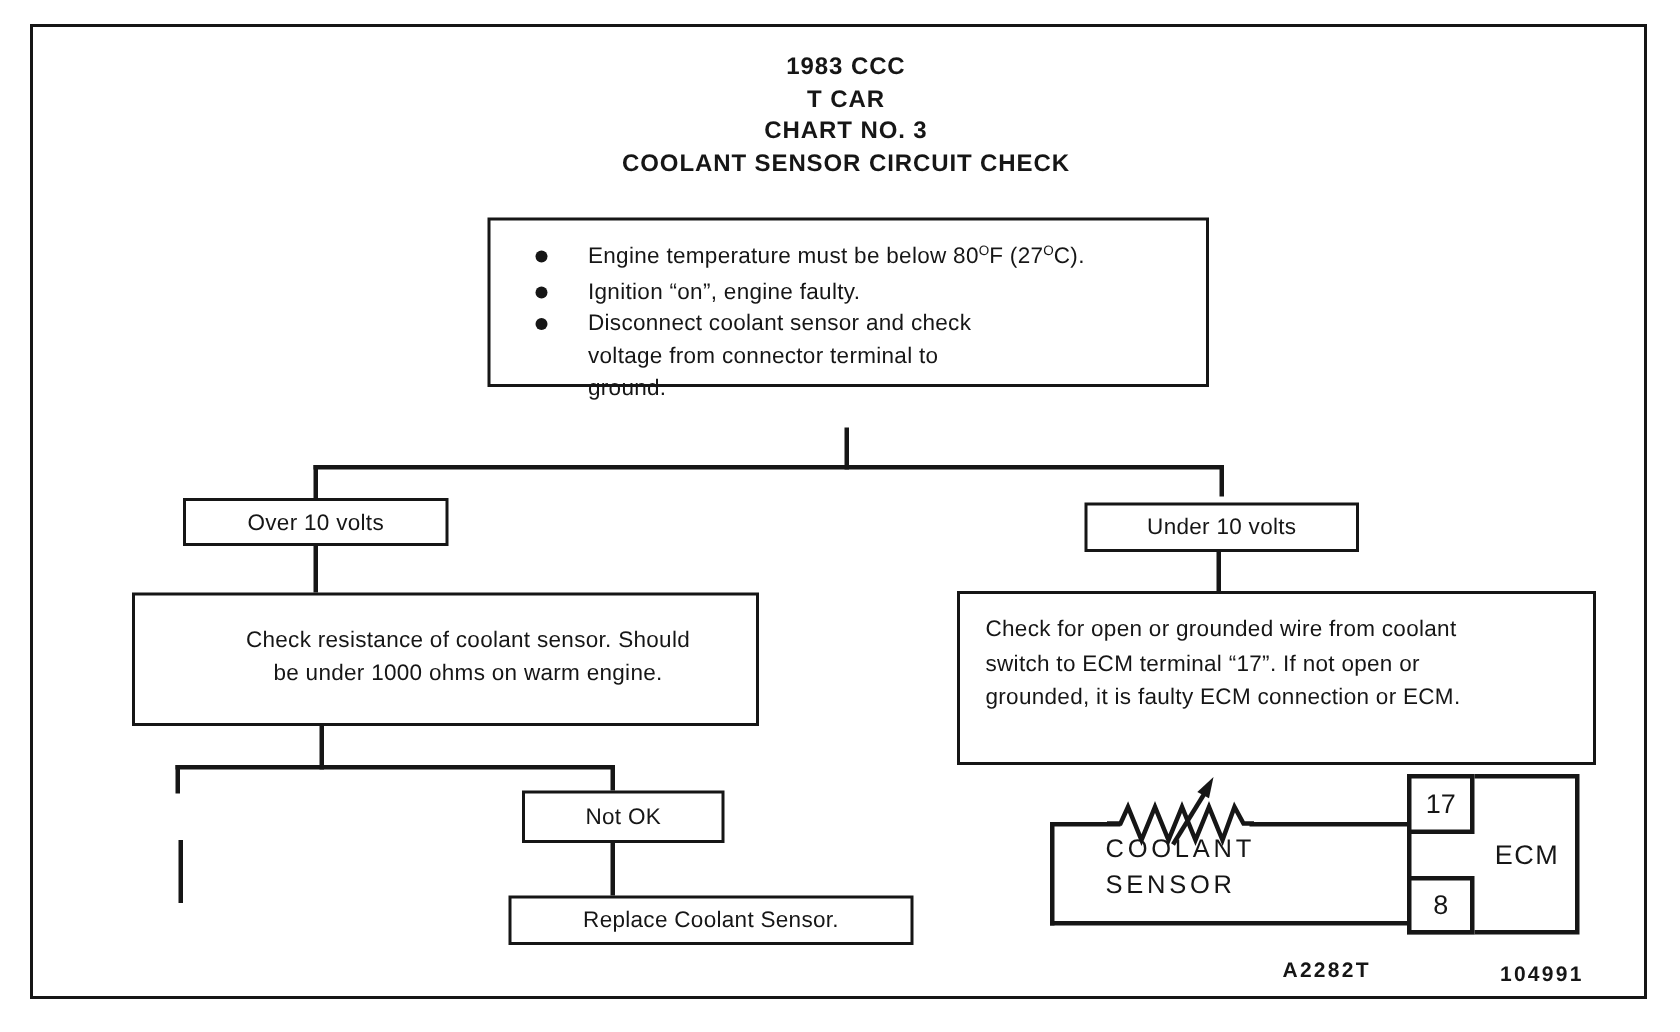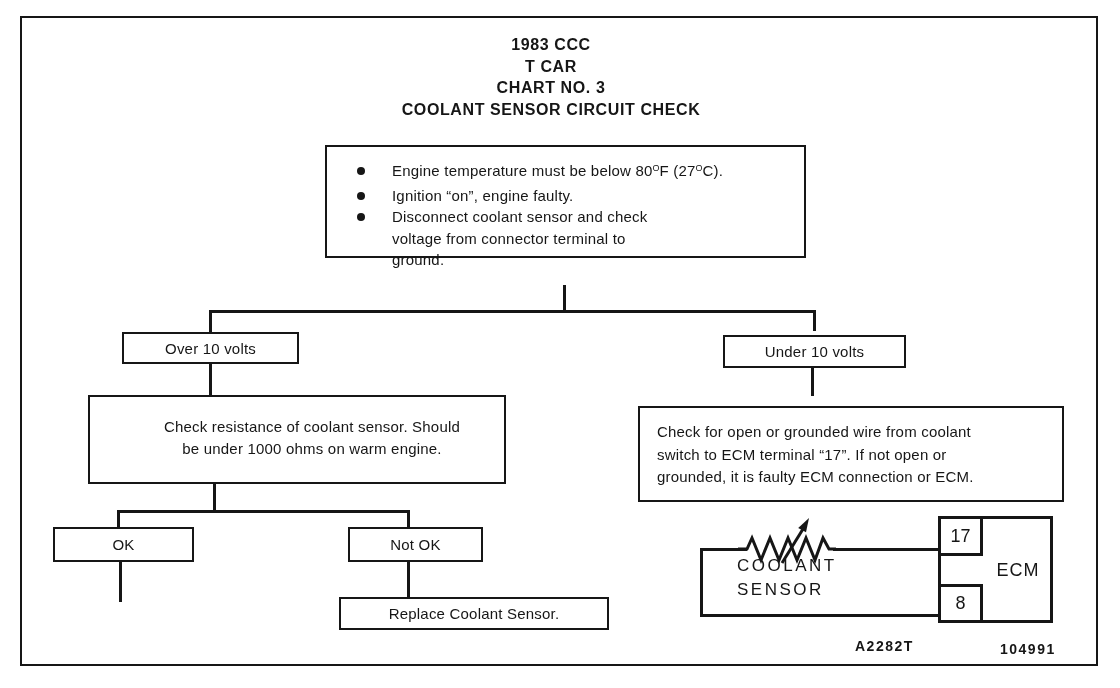--- a/index.html
+++ b/index.html
@@ -14,21 +14,21 @@
     font-family:"Liberation Sans", sans-serif;
     color:var(--ink);
     overflow:hidden;
   }
   .outer-border{
     position:absolute;left:20px;top:16px;width:1078px;height:650px;
     border:2.5px solid var(--ink);
     box-sizing:border-box;
   }
   .title{
-    position:absolute;left:11px;top:34px;width:1080px;
+    position:absolute;left:24px;top:34px;width:1080px;
     text-align:center;font-weight:bold;font-size:16px;line-height:21.5px;
     letter-spacing:0.6px;
   }
   .node{
     position:absolute;
     border:2.5px solid var(--ink);
     box-sizing:border-box;
     background:var(--paper);
     font-size:15px;
     letter-spacing:0.2px;
@@ -36,21 +36,21 @@
   .node.center{display:flex;align-items:center;justify-content:center;}
   .line{position:absolute;background:var(--ink);}
   
   .precheck{left:325px;top:145px;width:481px;height:113px;padding:13px 10px 0 30px;}
   .bullet-row{display:flex;line-height:21.5px;}
   .bullet-marker{width:35px;flex:0 0 35px;display:flex;justify-content:flex-start;}
   .dot{width:8px;height:8px;border-radius:50%;background:var(--ink);margin-top:7px;}
   .sup{font-size:9px;position:relative;top:-5px;letter-spacing:0;}
   
   .check-resistance{left:88px;top:395px;width:418px;height:89px;padding:19px 0 0 30px;line-height:22px;text-align:center;}
-  .check-open{left:638px;top:406px;width:426px;height:96px;padding:13px 0 0 17px;line-height:22.5px;}
+  .check-open{left:638px;top:394px;width:426px;height:116px;padding:13px 0 0 17px;line-height:22.5px;}
   
   .over10{left:122px;top:332px;width:177px;height:32px;}
   .under10{left:723px;top:335px;width:183px;height:33px;}
   .okbox{left:53px;top:527px;width:141px;height:35px;}
   .notokbox{left:348px;top:527px;width:135px;height:35px;}
   .notrouble{left:52px;top:601px;width:206px;height:32px;}
   .replace{left:339px;top:597px;width:270px;height:33px;}
   
   .ecm-outer{left:938px;top:516px;width:115px;height:107px;border-width:3px;}
   .terminal{position:absolute;border:3px solid var(--ink);box-sizing:border-box;background:var(--paper);
@@ -117,23 +117,20 @@
   <div class="line" style="left:407px;top:560px;width:3px;height:38px;"></div>
   <div class="line" style="left:811px;top:360px;width:3px;height:36px;"></div>
 
   <div class="node center over10">
     <span>Over 10 volts</span>
   </div>
   <div class="node check-resistance">
     <div>Check resistance of coolant sensor. Should</div>
     <div>be under 1000 ohms on warm engine.</div>
   </div>
-  <div class="node center okbox">
-    <span>OK</span>
-  </div>
   <div class="node center notokbox">
     <span>Not OK</span>
   </div>
   <div class="node center replace">
     <span>Replace Coolant Sensor.</span>
   </div>
 
   <div class="node center under10">
     <span>Under 10 volts</span>
   </div>

